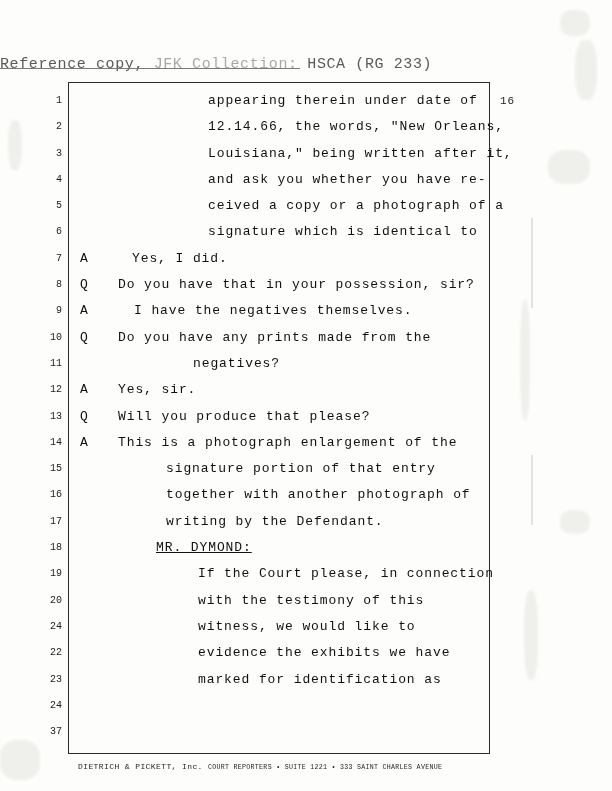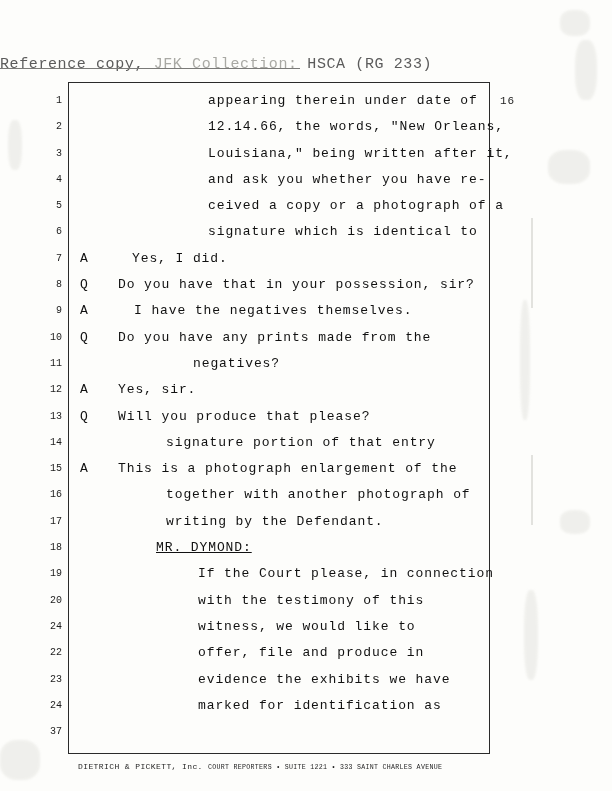--- a/index.html
+++ b/index.html
@@ -204,29 +204,28 @@
       <div class="row indent-0"><span class="spk"></span><span class="txt" style="margin-left: 90px;">and ask you whether you have re-</span></div>
       <div class="row indent-0"><span class="spk"></span><span class="txt" style="margin-left: 90px;">ceived a copy or a photograph of a</span></div>
       <div class="row indent-0"><span class="spk"></span><span class="txt" style="margin-left: 90px;">signature which is identical to</span></div>
       <div class="row indent-0"><span class="spk">A</span><span class="txt" style="margin-left: 14px;">Yes, I did.</span></div>
       <div class="row indent-0"><span class="spk">Q</span><span class="txt" style="margin-left: 0px;">Do you have that in your possession, sir?</span></div>
       <div class="row indent-0"><span class="spk">A</span><span class="txt" style="margin-left: 16px;">I have the negatives themselves.</span></div>
       <div class="row indent-0"><span class="spk">Q</span><span class="txt" style="margin-left: 0px;">Do you have any prints made from the</span></div>
       <div class="row indent-0"><span class="spk"></span><span class="txt" style="margin-left: 75px;">negatives?</span></div>
       <div class="row indent-0"><span class="spk">A</span><span class="txt" style="margin-left: 0px;">Yes, sir.</span></div>
       <div class="row indent-0"><span class="spk">Q</span><span class="txt" style="margin-left: 0px;">Will you produce that please?</span></div>
+      <div class="row indent-0"><span class="spk">A</span><span class="txt" style="margin-left: 0px;">This is a photograph enlargement of the</span></div>
       <div class="row indent-0"><span class="spk"></span><span class="txt" style="margin-left: 48px;">signature portion of that entry</span></div>
-      <div class="row indent-0"><span class="spk">A</span><span class="txt" style="margin-left: 0px;">This is a photograph enlargement of the</span></div>
       <div class="row indent-0"><span class="spk"></span><span class="txt" style="margin-left: 48px;">together with another photograph of</span></div>
       <div class="row indent-0"><span class="spk"></span><span class="txt" style="margin-left: 48px;">writing by the Defendant.</span></div>
       <div class="row indent-0"><span class="spk"></span><span class="txt" style="margin-left: 38px; text-decoration: underline;">MR. DYMOND:</span></div>
       <div class="row indent-0"><span class="spk"></span><span class="txt" style="margin-left: 80px;">If the Court please, in connection</span></div>
       <div class="row indent-0"><span class="spk"></span><span class="txt" style="margin-left: 80px;">with the testimony of this</span></div>
       <div class="row indent-0"><span class="spk"></span><span class="txt" style="margin-left: 80px;">witness, we would like to</span></div>
-      <div class="row indent-0"><span class="spk"></span><span class="txt" style="margin-left: 80px;">offer, file and produce in</span></div>
       <div class="row indent-0"><span class="spk"></span><span class="txt" style="margin-left: 80px;">evidence the exhibits we have</span></div>
       <div class="row indent-0"><span class="spk"></span><span class="txt" style="margin-left: 80px;">marked for identification as</span></div>
     </div>
 
   <div class="footer">
     <span>DIETRICH &amp; PICKETT, Inc.</span>
     <span class="small">COURT REPORTERS   •   SUITE 1221  •   333 SAINT CHARLES AVENUE</span>
   </div>
 
 </div>

